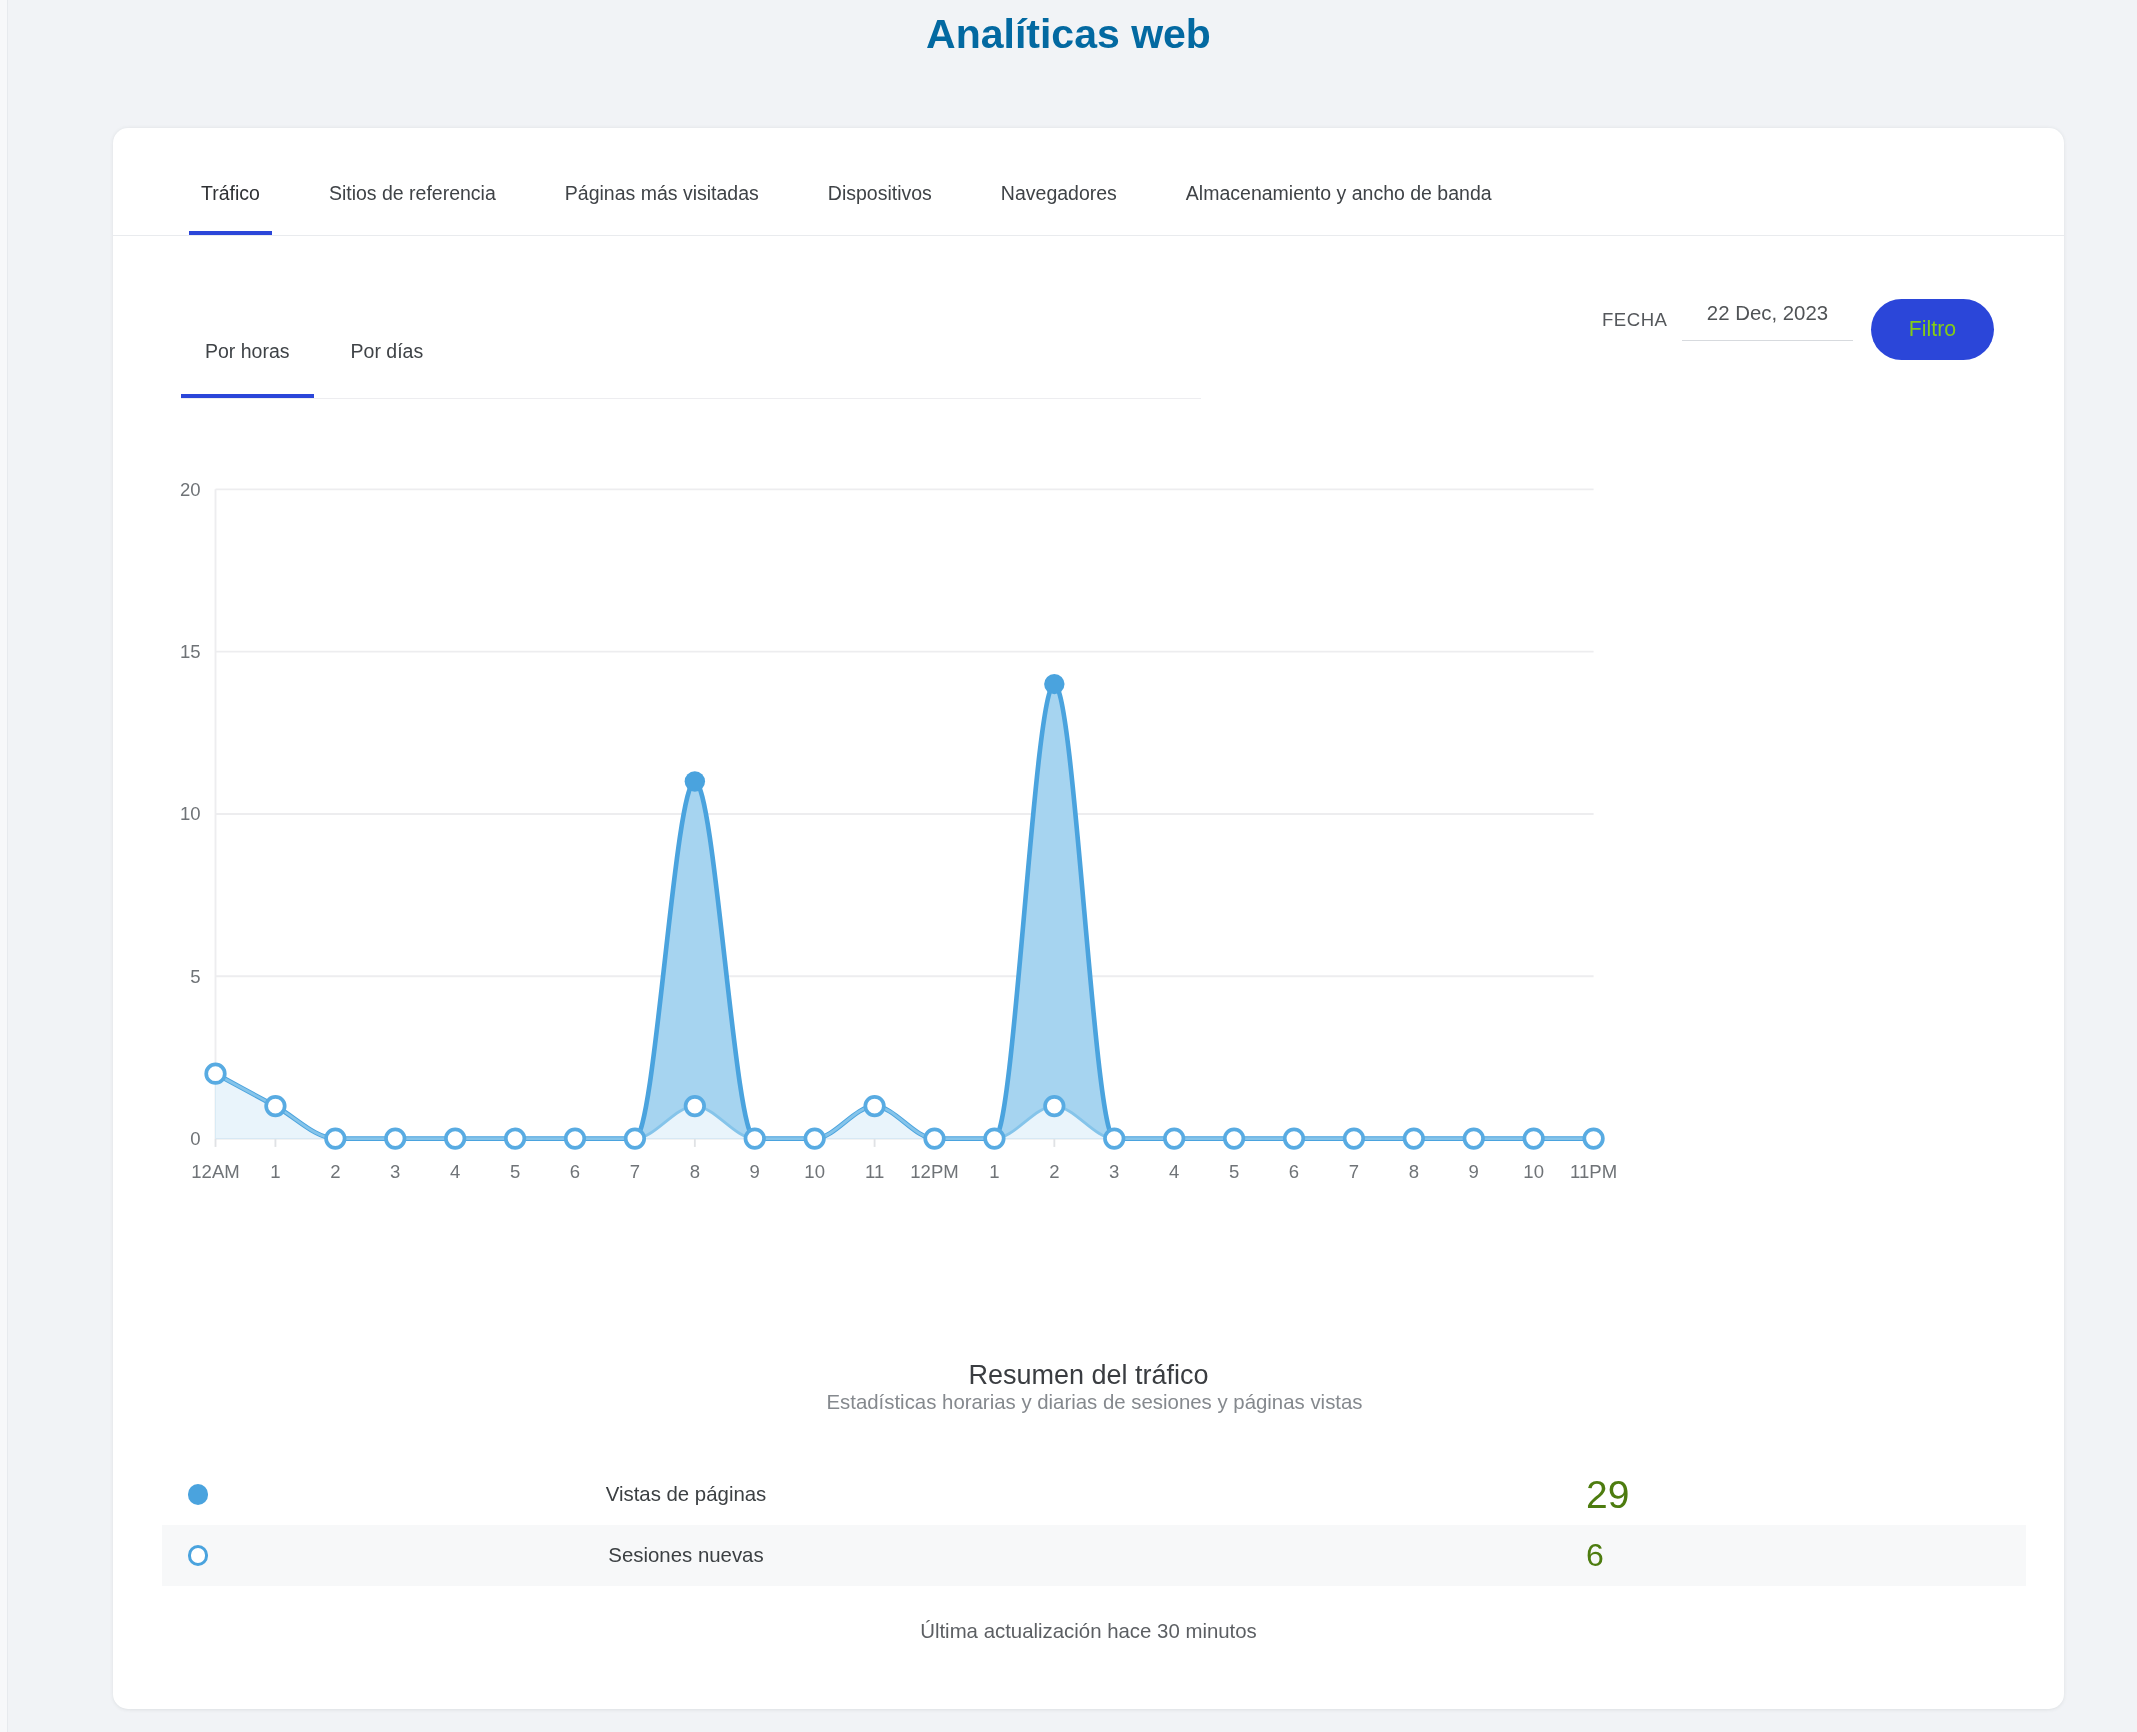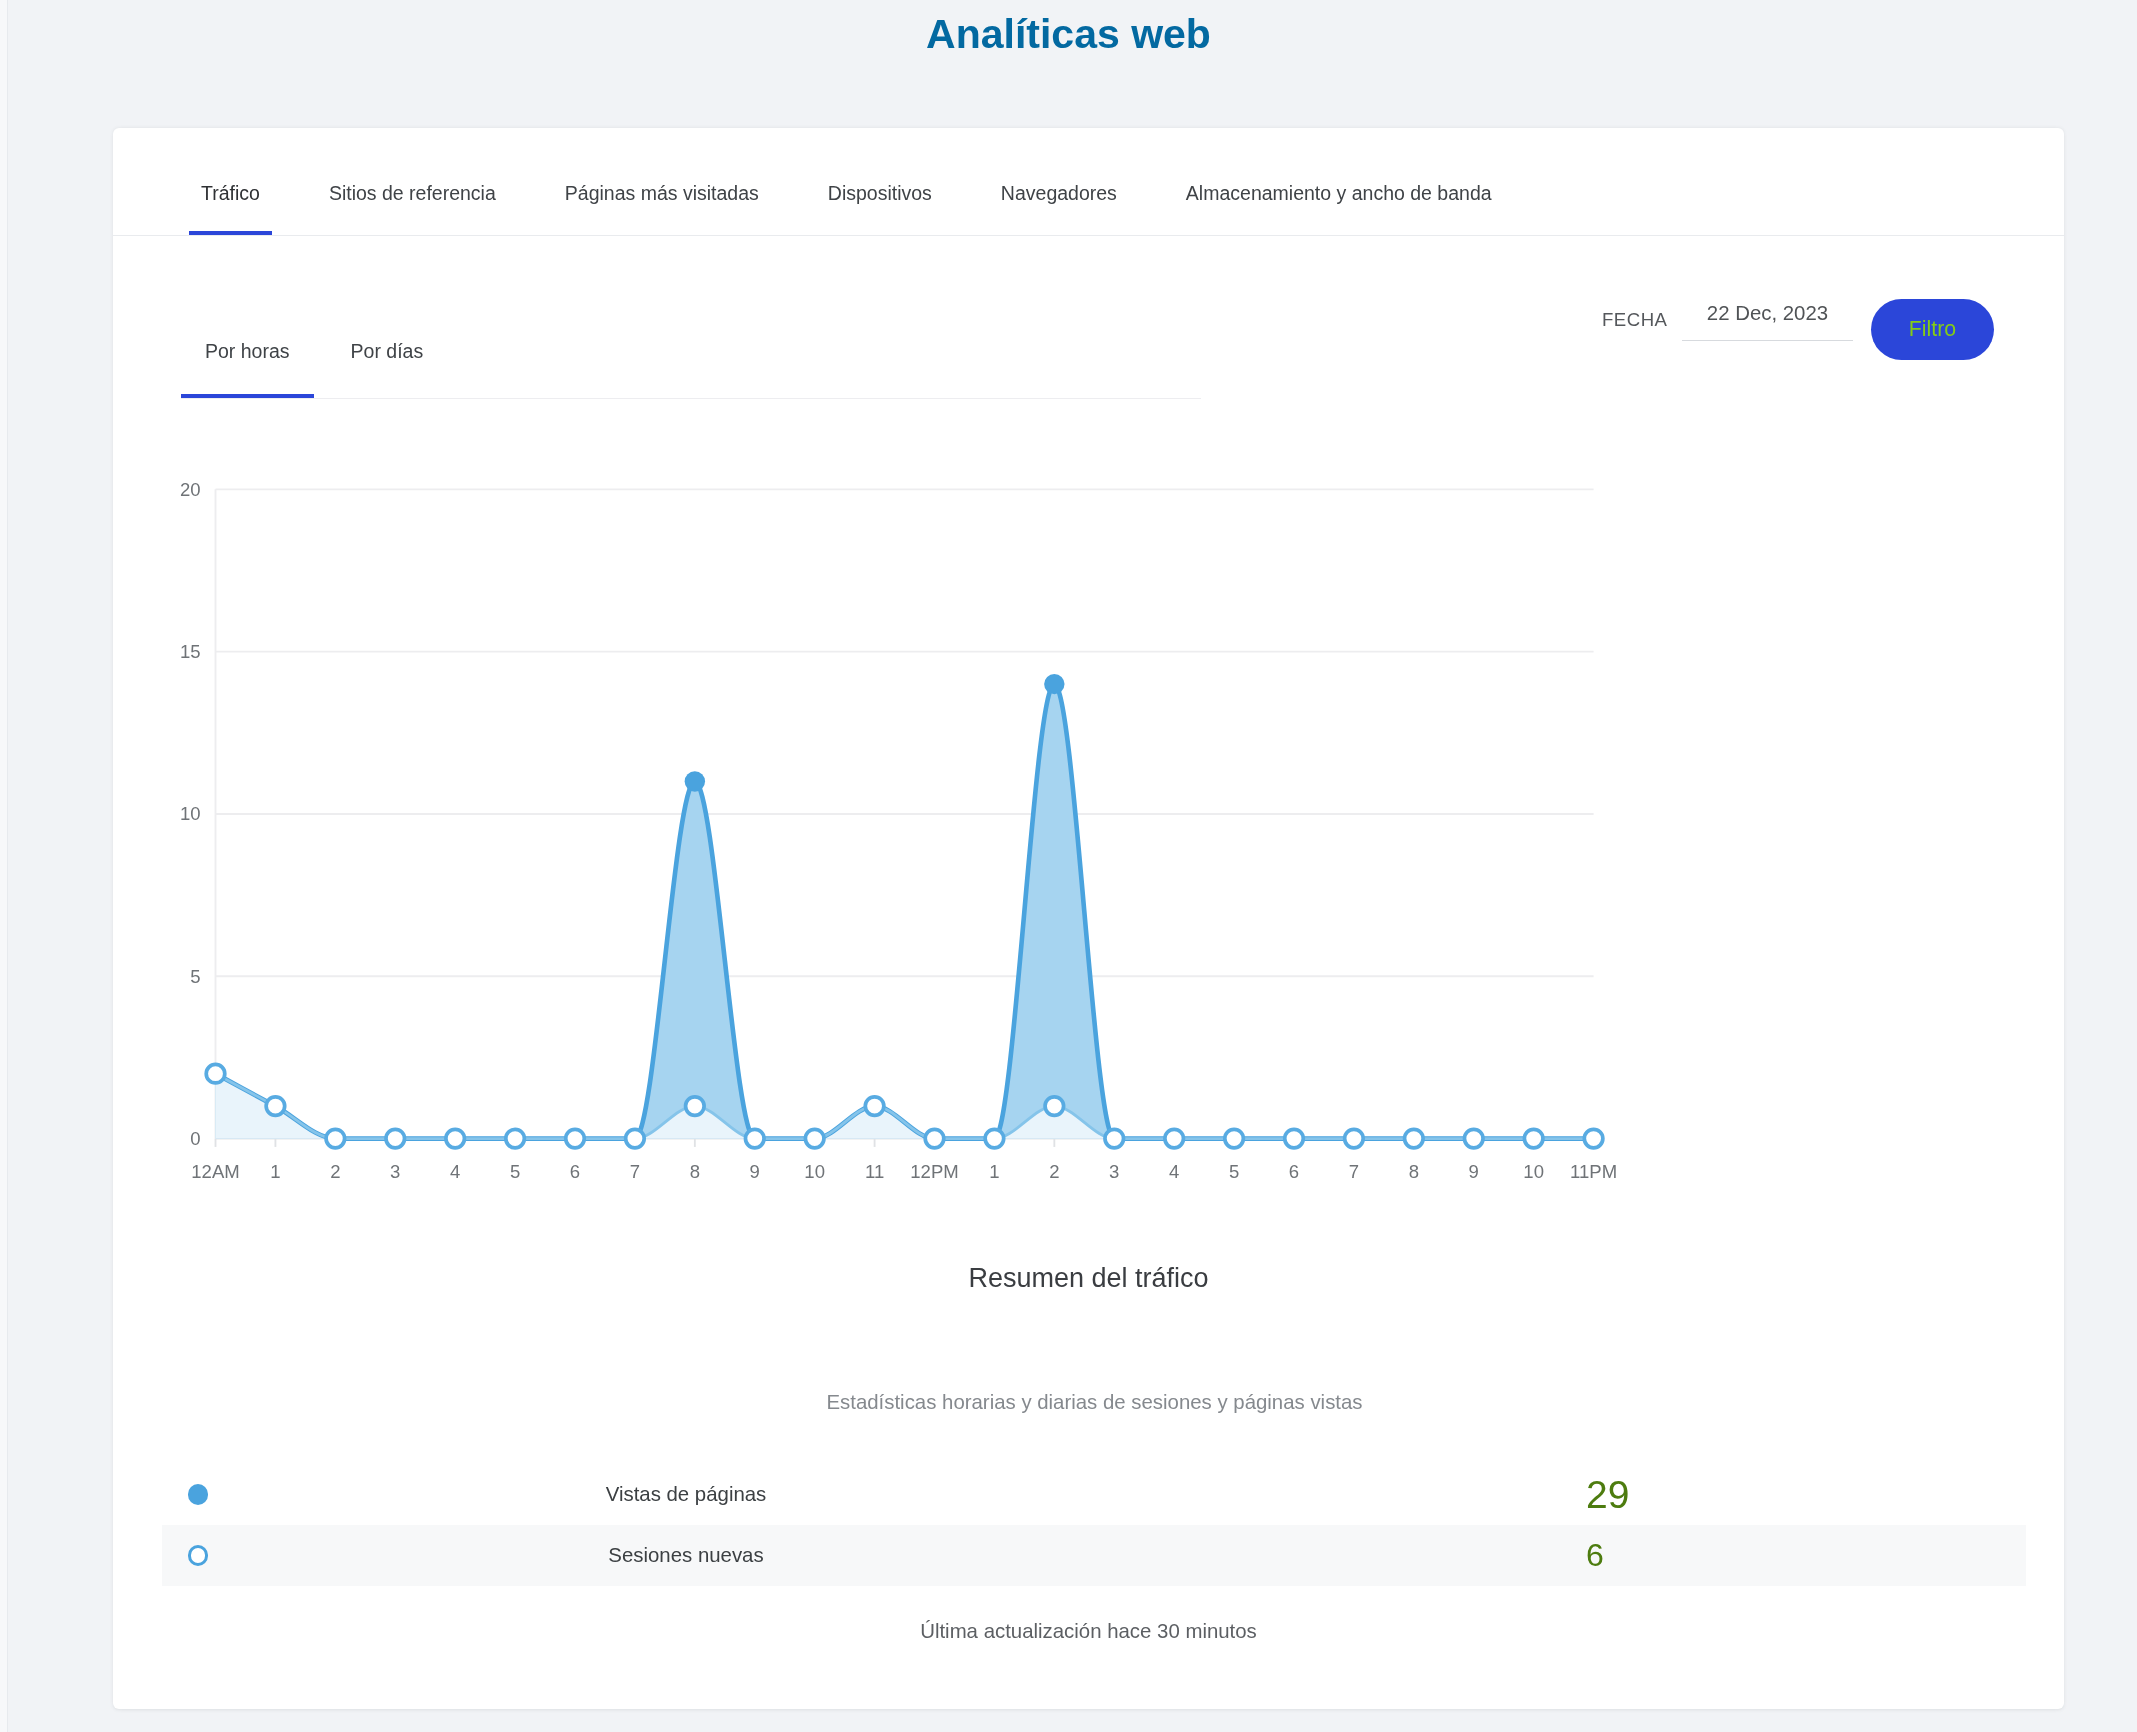--- a/index.html
+++ b/index.html
@@ -18,21 +18,21 @@
   .left-edge{
     position:absolute;left:0;top:0;bottom:0;width:8.3px;
     background:#f7f8fa;border-right:1.9px solid #e7eaee;
   }
   .page-title{
     position:absolute;top:11px;left:0;width:100%;
     text-align:center;font-size:41px;font-weight:700;color:#0369a1;
   }
   .card{
     position:absolute;left:113px;top:128px;width:1951px;height:1581px;
-    background:#ffffff;border-radius:6px;
+    background:#ffffff;border-radius:15px;
     box-shadow:0 0.9px 3.7px rgba(60,64,67,.10);
   }
   
   .tabbar{
     position:absolute;left:0;top:0;width:100%;height:108px;
     display:flex;align-items:stretch;gap:45px;
     padding:0 37px 0 76px;
     border-bottom:1.9px solid #e9ebee;
   }
   .tab{
@@ -69,21 +69,21 @@
     position:absolute;left:1758px;top:171px;width:123px;height:61px;
     background:var(--accent);color:#84cc16;font-size:21.3px;
     border:none;border-radius:31px;cursor:pointer;
     font-family:inherit;
   }
   
   .chart-wrap{position:absolute;left:16.7px;top:340px;width:1540px;height:742px;}
   .axis-label{font-size:20px;fill:#6f7377;}
   
   .summary-title{
-    position:absolute;left:0;top:1135px;width:100%;
+    position:absolute;left:0;top:1232px;width:100%;
     text-align:center;font-size:27px;font-weight:500;color:#3a3d41;
   }
   .summary-subtitle{
     position:absolute;left:0;top:1263px;width:100%;
     text-align:center;font-size:20.4px;color:#85898e;padding-left:12px;
   }
   .legend{
     position:absolute;left:49px;top:1336px;width:1864px;
   }
   .legend-row{

